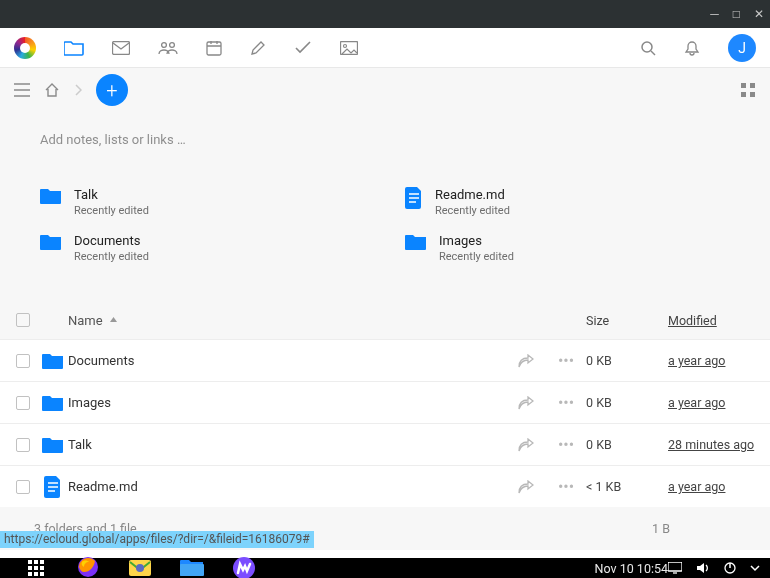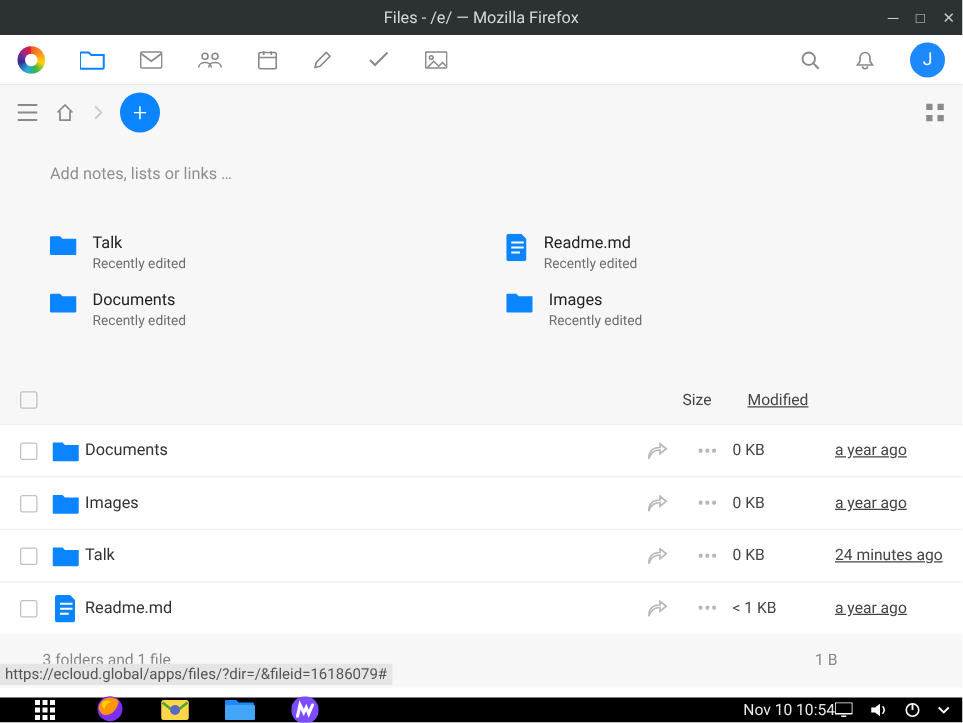--- a/index.html
+++ b/index.html
@@ -43,36 +43,35 @@
 .fic { color:#0a84ff; display:flex; justify-content:center; }
 .fname { font-size:13px; color:#333; }
 .rowact { color:#b8b8b8; display:flex; justify-content:center; }
 .fsize { font-size:12.5px; color:#444; }
 .fmod { font-size:12.5px; color:#444; padding-left:12px;text-decoration:underline; }
 
 .summary { background:#f7f7f7; padding:14px 34px; color:#888; font-size:12.5px; display:flex; }
 .summary .sp { flex:1; }
 .summary .sz { padding-right:66px; }
 
-.statusbar { position:absolute; bottom:30px; left:0; height:17px; font-size:12px; color:#555; background:#e5e5e5; padding:1px 4px; }
+.statusbar { position:absolute; bottom:30px; left:0; height:17px; font-size:12px; color:#555; background:#7dd3fc; padding:1px 4px; }
 
 
 .taskbar { position:absolute; bottom:0; left:0; right:0; height:20px; background:#000; display:flex; align-items:center; padding:0 10px; gap:0; color:#e8e8e8; font-size:12.5px; }
 .taskbar .tbicon { width:52px; height:30px; display:flex; align-items:center; justify-content:center; }
 .taskbar .tbicon.active { border-bottom:2px solid #ddd; height:30px; }
 .taskbar .sp { flex:1; }
 .taskbar .tray { display:flex; gap:14px; align-items:center; }
 
 svg { display:block; }
 </style>
 </head>
 <body>
 
 <div class="titlebar">
-  <span>Files - /e/ — Mozilla Firefox</span>
   <div class="wc">
     <span>─</span>
     <span>□</span>
     <span>✕</span>
   </div>
 </div>
 
 <div class="topnav">
   <div class="brand"></div>
   <div class="navicon active">
@@ -214,20 +213,26 @@
       </div>
     </div>
 
   </div>
 </div>
 
 <div class="ftable">
   <div class="fhead">
     <div class="chk"></div>
     <div></div>
+    <div class="name-col">
+      <span>Name</span>
+      <svg width="9" height="9" viewBox="0 0 9 9">
+          <path d="M4.5 1L1 6h7z" fill="#999"></path>
+        </svg>
+    </div>
     <div></div>
       <div></div>
     <div class="fsize">Size</div>
     <div class="fmod">Modified</div>
   </div>
 
   <div class="frow">
     <div class="chk"></div>
     <div class="fic">
         <svg width="22" height="18" viewBox="0 0 22 18">
@@ -271,21 +276,21 @@
         </svg>
       </div>
     <div class="fname">Talk</div>
     <div class="rowact">
         <svg width="16" height="14" viewBox="0 0 16 14">
           <path d="M10 1l5 4-5 4V6C4 6 2 10 1 13c0-6 3-9 9-9V1z" fill="none" stroke="currentColor" stroke-width="1.3"></path>
         </svg>
       </div>
     <div class="rowact">•••</div>
     <div class="fsize">0 KB</div>
-    <div class="fmod">24 minutes ago</div>
+    <div class="fmod">28 minutes ago</div>
   </div>
 
   <div class="frow">
     <div class="chk"></div>
     <div class="fic">
         <svg width="18" height="22" viewBox="0 0 18 22">
           <path d="M2 0h10l4 4v16a2 2 0 0 1-2 2H2a2 2 0 0 1-2-2V2a2 2 0 0 1 2-2z" fill="currentColor"></path>
           <path d="M4 7h10M4 11h10M4 15h7" stroke="#fff" stroke-width="1.5"></path>
         </svg>
       </div>

